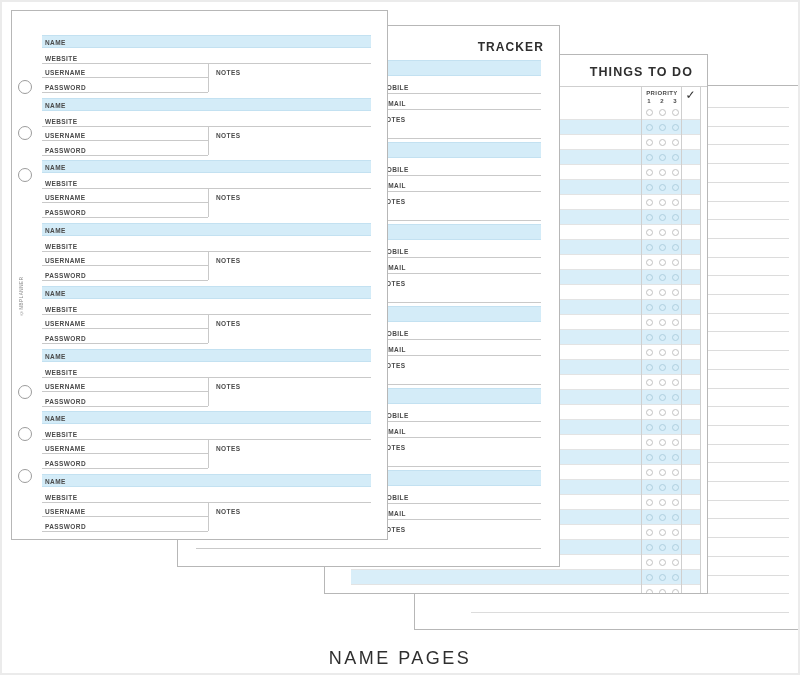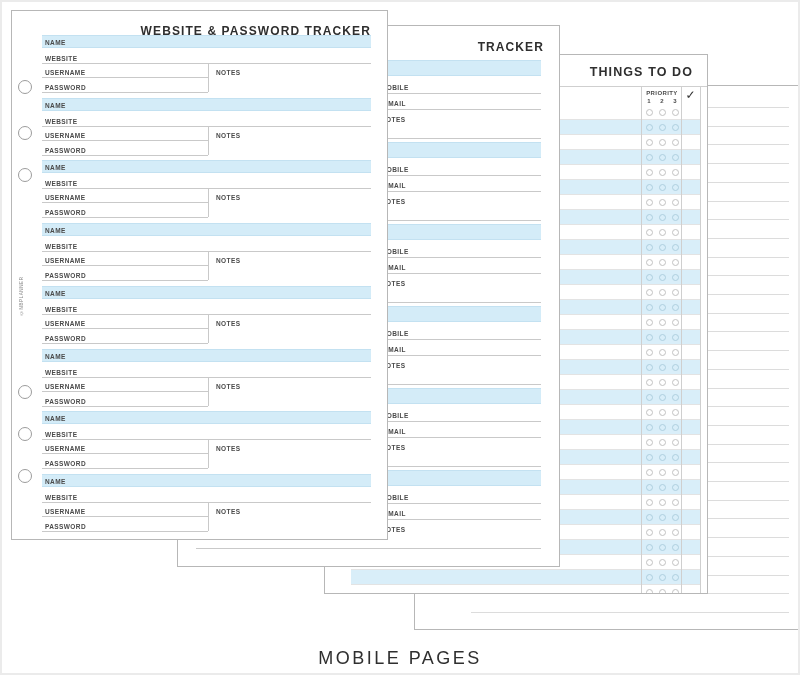--- a/index.html
+++ b/index.html
@@ -296,21 +296,20 @@
           <div class="hline" style="left: 0px; right: 0px; top: 33px;"></div>
           <div class="lbl" style="left: 185px; top: 40px;">E-MAIL</div>
           <div class="hline" style="left: 0px; right: 0px; top: 49px;"></div>
           <div class="lbl" style="left: 185px; top: 56px;">NOTES</div>
           <div class="hline" style="left: 0px; right: 0px; top: 78px;"></div>
         </div>
       </div>
   </div>
 
   <div class="page" style="left:9px;top:8px;width:377px;height:530px;z-index:4;">
-    <div class="ttl" style="right:16px;top:13px;">WEBSITE &amp; PASSWORD TRACKER</div>
     <div id="pw-blocks" style="position:absolute;left:30px;right:16px;top:24px;bottom:0;">
         <div style="position: absolute; left: 0px; right: 0px; top: 0px; height: 62.7px;">
           <div class="bar" style="left: 0px; right: 0px; top: 0px; height: 13px;">
             <div class="lbl" style="left: 3px; top: 3px;">NAME</div>
           </div>
           <div class="lbl" style="left: 3px; top: 20px;">WEBSITE</div>
           <div class="hline" style="left: 0px; right: 0px; top: 28px;"></div>
           <div class="lbl" style="left: 3px; top: 34px;">USERNAME</div>
           <div class="hline" style="left: 0px; width: 166px; top: 42px;"></div>
           <div class="lbl" style="left: 3px; top: 49px;">PASSWORD</div>
@@ -412,14 +411,14 @@
       </div>
     <div class="hole" style="left:6px;top:69px;"></div>
     <div class="hole" style="left:6px;top:115px;"></div>
     <div class="hole" style="left:6px;top:157px;"></div>
     <div class="hole" style="left:6px;top:374px;"></div>
     <div class="hole" style="left:6px;top:416px;"></div>
     <div class="hole" style="left:6px;top:458px;"></div>
     <div class="side" style="left:7px;top:242px;height:62px;">©NBPLANNER</div>
   </div>
 
-  <div class="caption" style="top:646px;">MOBILE PAGES</div>
+  <div class="caption" style="top:646px;">NAME PAGES</div>
 </div>
 
 </body></html>

